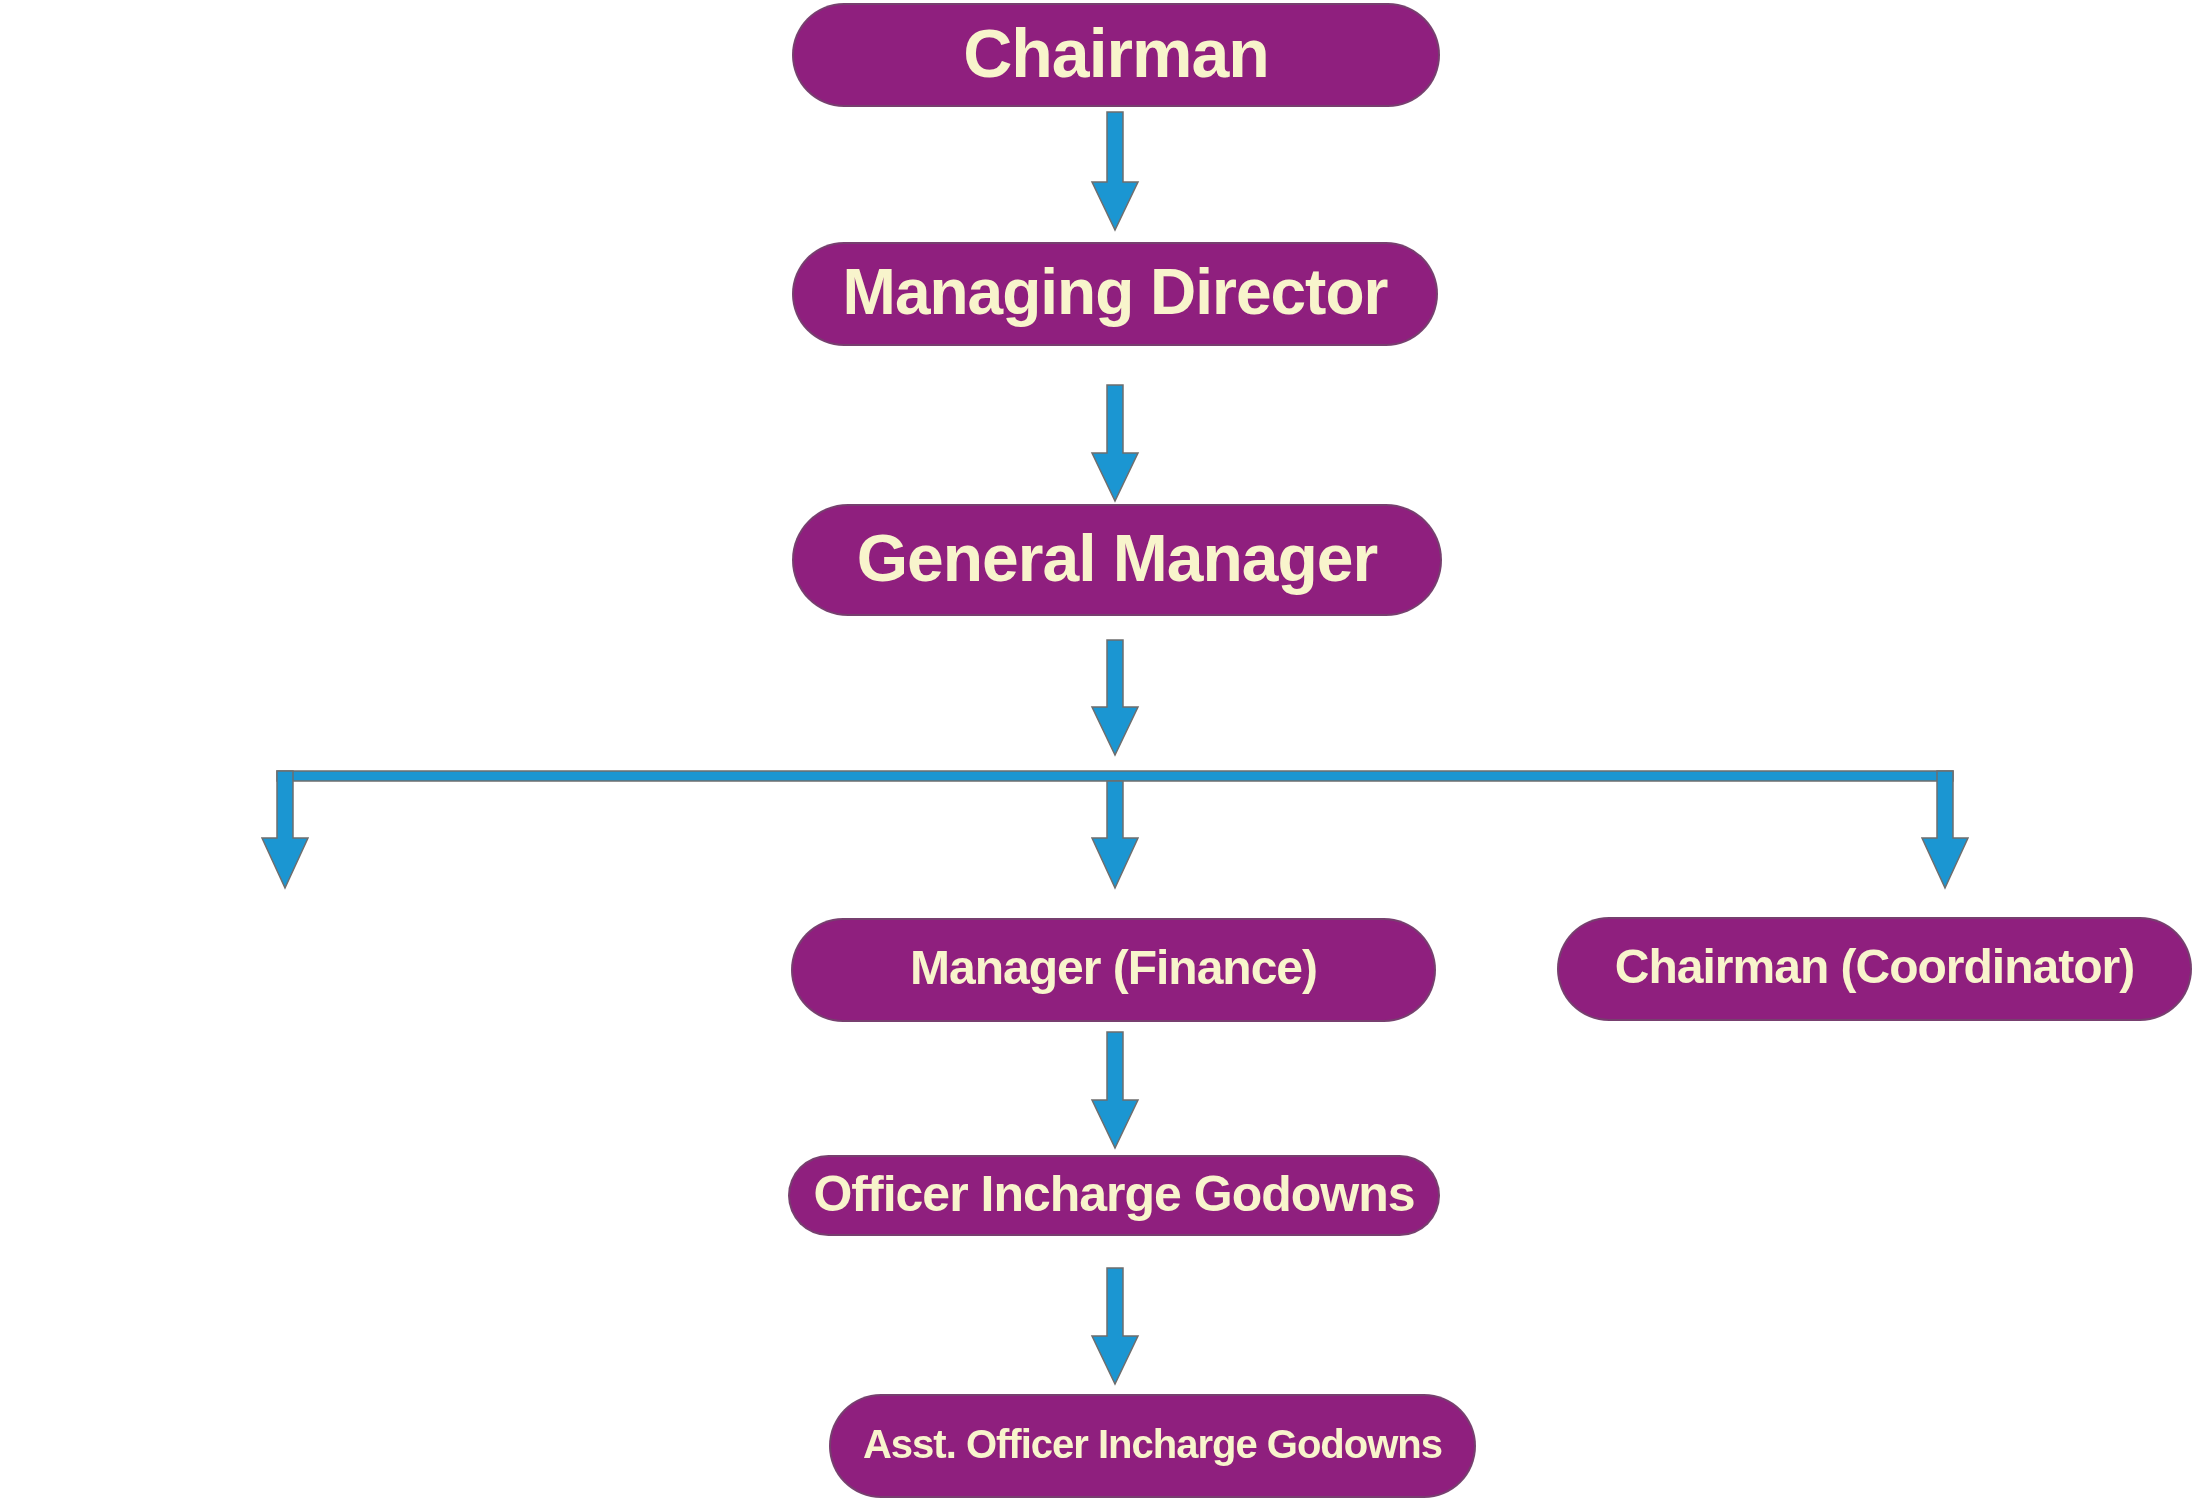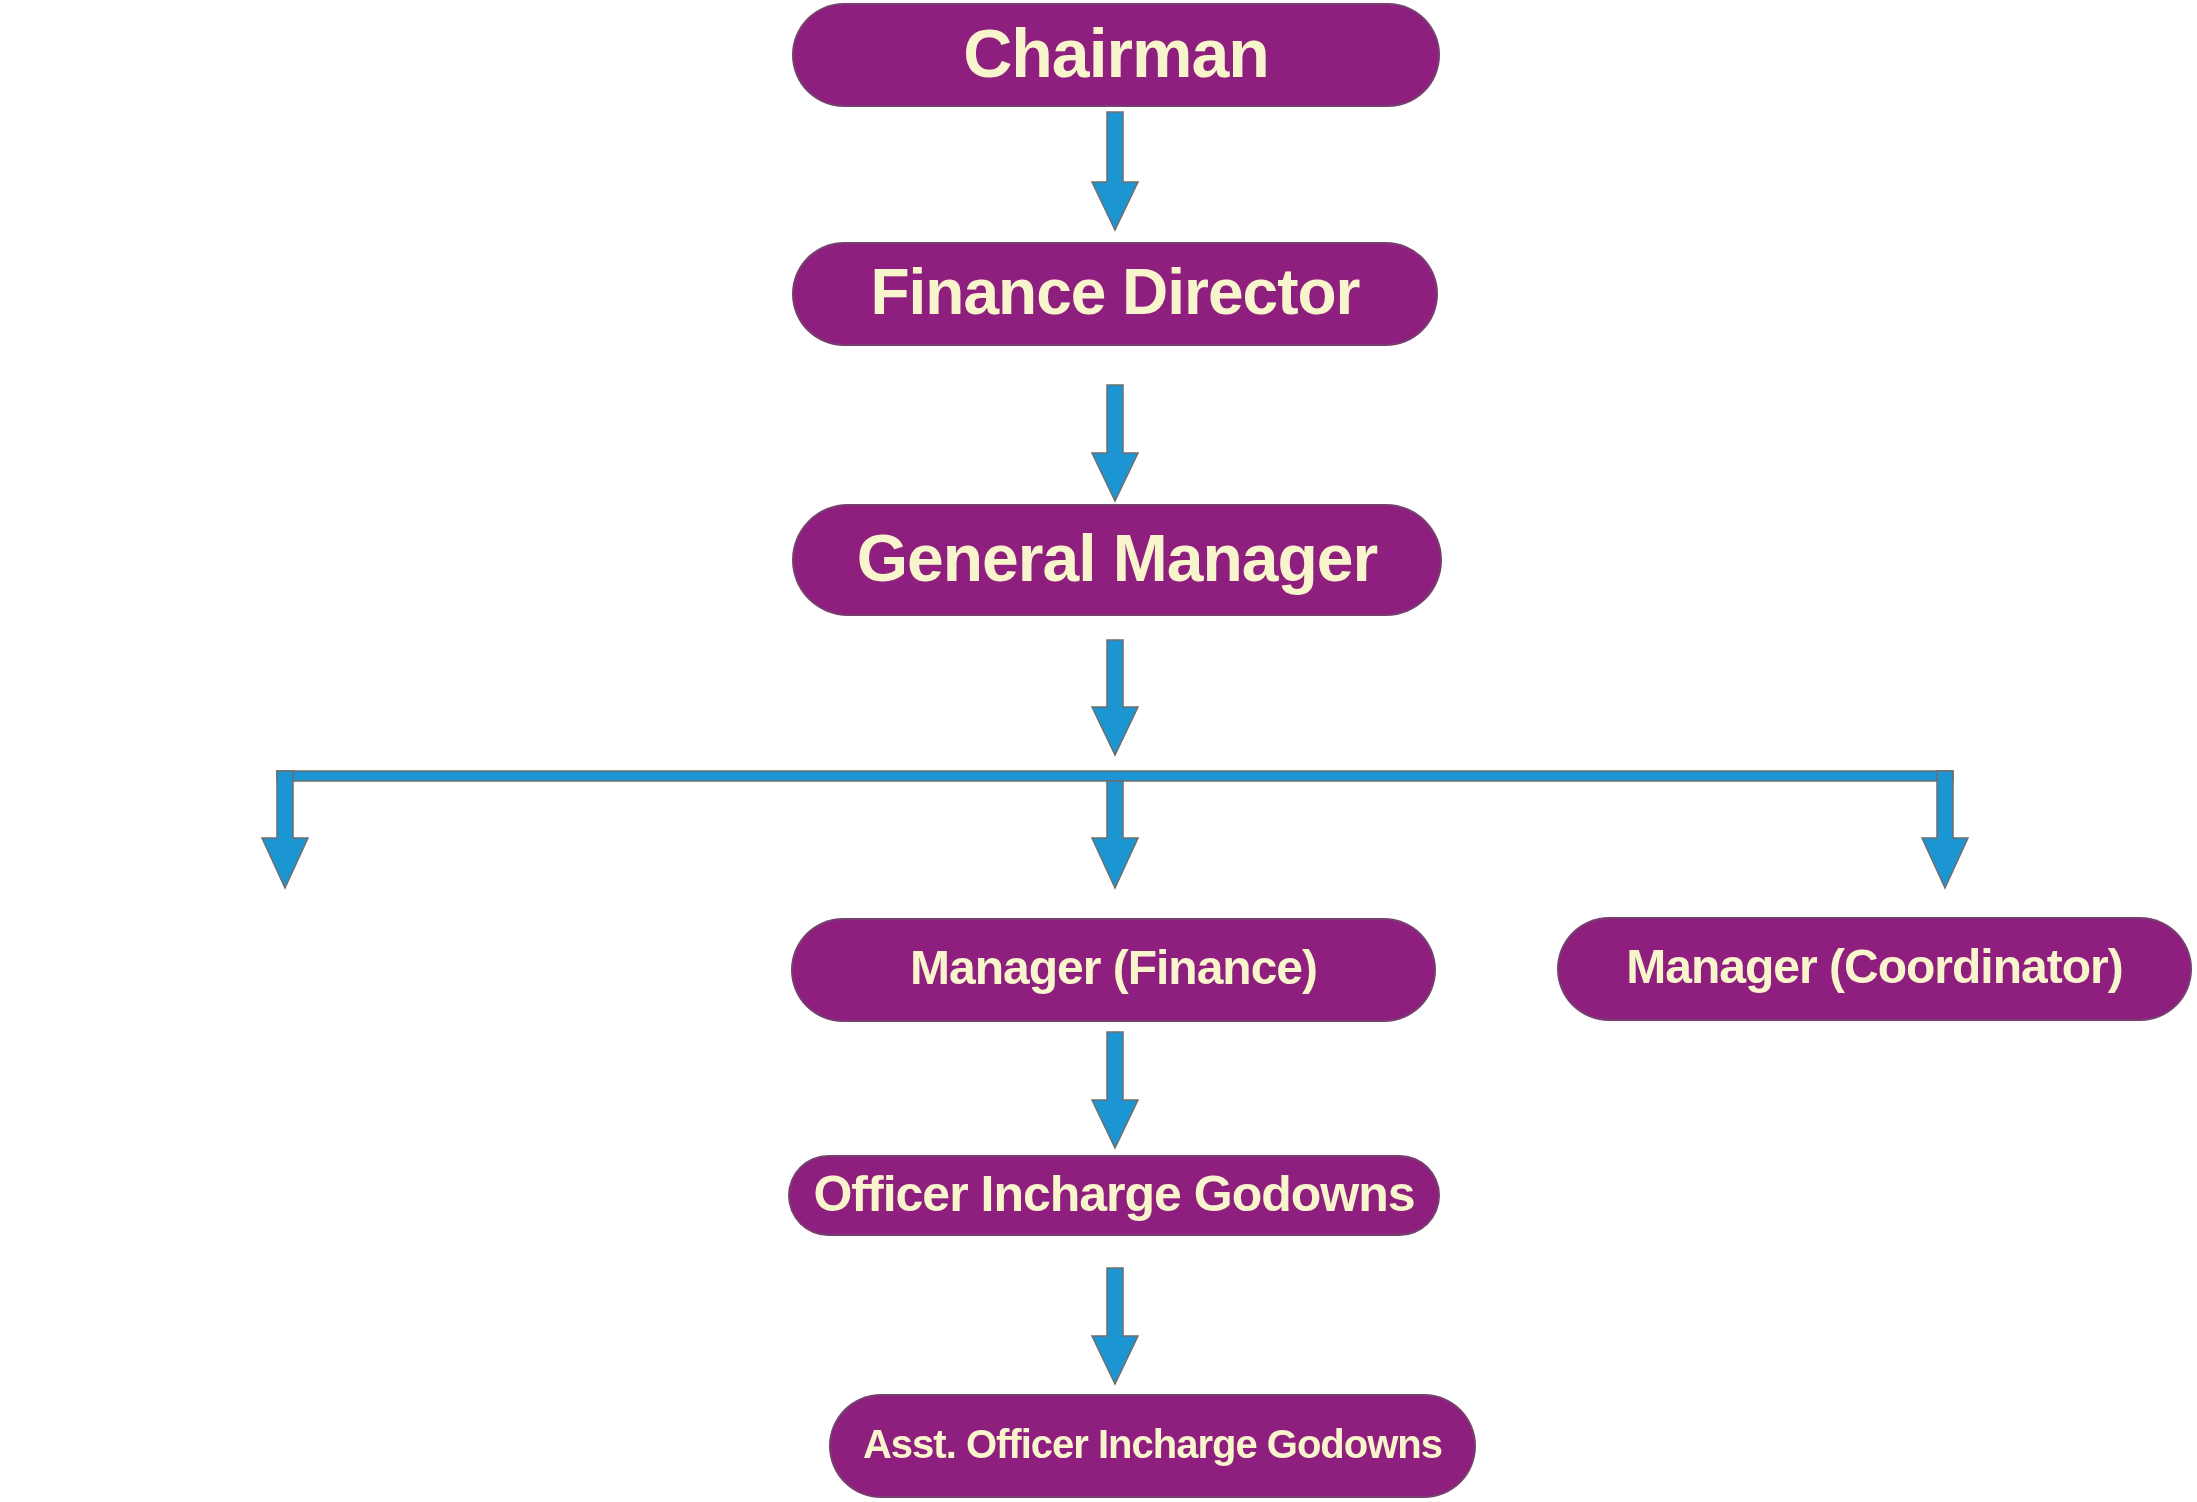--- a/index.html
+++ b/index.html
@@ -83,34 +83,34 @@
     <polygon class="arrow-shape" points="1107,1032 1123,1032 1123,1100 1138,1100 1115,1148 1092,1100 1107,1100"></polygon>
 
     <polygon class="arrow-shape" points="1107,1268 1123,1268 1123,1336 1138,1336 1115,1384 1092,1336 1107,1336"></polygon>
   </svg>
 
   <div class="node node-chairman">
     <span>Chairman</span>
   </div>
 
   <div class="node node-managing-director">
-    <span>Finance Director</span>
+    <span>Managing Director</span>
   </div>
 
   <div class="node node-general-manager">
     <span>General Manager</span>
   </div>
 
 
   <div class="node node-manager-finance">
     <span>Manager (Finance)</span>
   </div>
 
   <div class="node node-manager-coordinator">
-    <span>Manager (Coordinator)</span>
+    <span>Chairman (Coordinator)</span>
   </div>
 
   <div class="node node-officer-incharge">
     <span>Officer Incharge Godowns</span>
   </div>
 
   <div class="node node-asst-officer">
     <span>Asst. Officer Incharge Godowns</span>
   </div>
 

